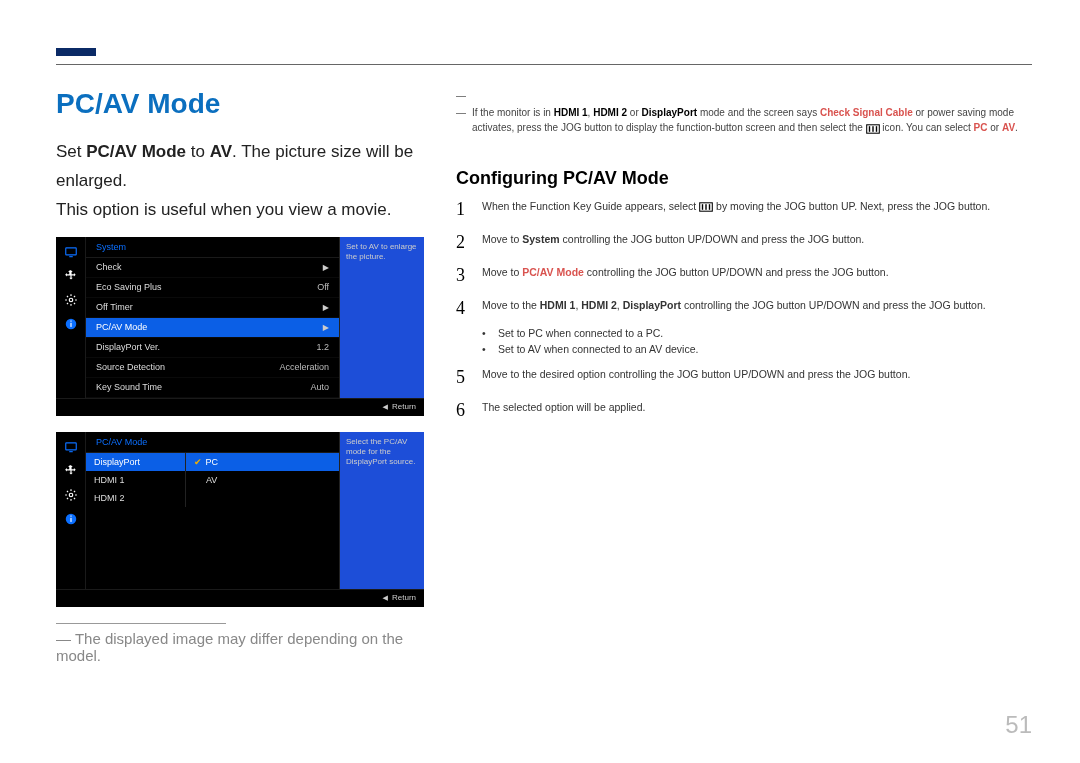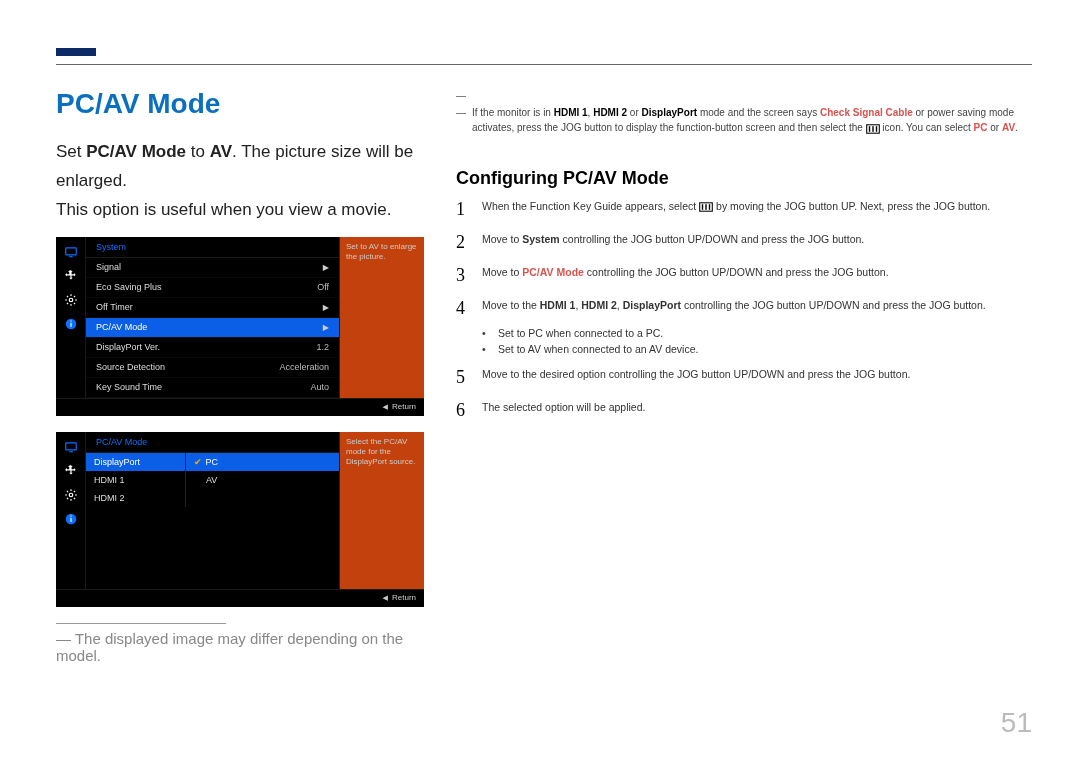--- a/index.html
+++ b/index.html
@@ -83,21 +83,21 @@
   }
   .osd-row.sel { background: #0b5fe6; color: #fff; }
   .osd-row .lab { flex: 1; }
   .osd-row .val { color: #bbb; font-size: 9px; }
   .osd-row .arw { font-size: 8px; color: #ccc; margin-left: 4px; }
   .osd-right {
     position: absolute;
     right: 0; top: 0;
     width: 85px;
     height: 100%;
-    background: #c2410c;
+    background: #1d4ed8;
     color: #ccc;
     font-size: 8px;
     padding: 5px 6px;
     border-left: 1px solid #222;
     line-height: 1.3;
   }
   .osd-foot {
     height: 18px;
     background: #000;
     text-align: right;
@@ -141,21 +141,21 @@
   .step-body { flex:1; line-height:1.5; }
   .step-body .hl-b { font-weight:bold; }
   .step-body .hl-red { color:#d9534f; font-weight:bold; }
   .sub-bullets { margin: -4px 0 12px 26px; font-size:10.5px; color:#333; }
   .sub-bullets .sb-row { display:flex; gap:8px; margin-bottom:4px; }
   .sb-dot { flex:0 0 8px; }
   .page-num {
     position: absolute;
     right: 48px;
     bottom: 24px;
-    font-size: 28px;
+    font-size: 24px;
     color: #bbb;
   }
 </style>
 </head>
 <body>
 
 <div class="top-mark"></div>
 <div class="top-rule"></div>
 
 <div class="page">
@@ -195,21 +195,21 @@
                 <circle cx="12" cy="12" r="9" fill="#0b6fff"></circle>
                 <rect x="11" y="10" width="2" height="7" fill="#fff"></rect>
                 <rect x="11" y="6" width="2" height="2" fill="#fff"></rect>
               </svg>
             </div>
         </div>
         <div class="osd-main">
           <div class="osd-header">System</div>
           <div class="osd-rows" style="padding-right:85px;">
             <div class="osd-row">
-                <span class="lab">Signal</span>
+                <span class="lab">Check</span>
                 <span class="arw">▶</span>
               </div>
             <div class="osd-row">
                 <span class="lab">Eco Saving Plus</span>
                 <span class="val">Off</span>
               </div>
             <div class="osd-row">
                 <span class="lab">Off Timer</span>
                 <span class="arw">▶</span>
               </div>

